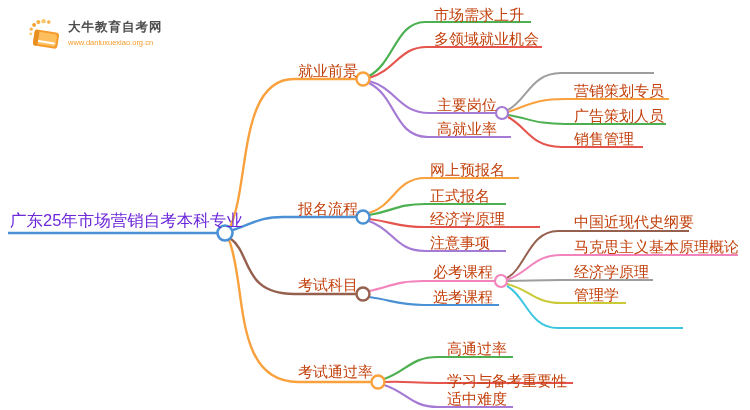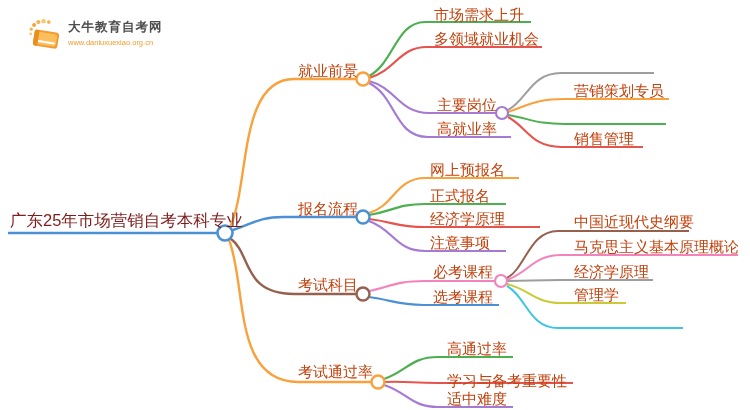--- a/index.html
+++ b/index.html
@@ -5,21 +5,21 @@
   html,body{margin:0;padding:0;background:#fff;}
   .stage{
     position:relative;width:738px;height:410px;background:#ffffff;overflow:hidden;
     font-family:"Liberation Sans","DejaVu Sans",sans-serif;
   }
   .edges{position:absolute;left:0;top:0;width:750px;height:410px;}
   .lbl{
     position:absolute;font-size:15px;line-height:1.1;color:#c2410c;
     white-space:nowrap;letter-spacing:0px;
   }
-  .root-lbl{font-size:16.5px;font-weight:500;color:#7f1d1d;}
+  .root-lbl{font-size:16.5px;font-weight:500;color:#6d28d9;}
   .logo{position:absolute;left:26px;top:14px;display:flex;align-items:center;}
   .logo-icon{width:38px;height:38px;}
   .logo-text{margin-left:4px;display:flex;flex-direction:column;justify-content:center;}
   .logo-name{font-size:12.5px;font-weight:bold;color:#4d4d4d;letter-spacing:1px;}
   .logo-url{font-size:7.5px;color:#f59b2c;margin-top:2px;}
 </style>
 </head>
 <body>
 
 <div class="stage">
@@ -88,20 +88,21 @@
     <circle cx="378" cy="382" r="6.5" fill="#ffffff" stroke-width="2.4" stroke="#f9a13d"></circle>
   </svg>
 
   <div class="lbl root-lbl" style="left:10px;top:211px;">广东25年市场营销自考本科专业</div>
 
   <div class="lbl" style="left:298px;top:63px;">就业前景</div>
   <div class="lbl" style="left:434px;top:7px;">市场需求上升</div>
   <div class="lbl" style="left:434px;top:31px;">多领域就业机会</div>
   <div class="lbl" style="left:437px;top:97px;">主要岗位</div>
   <div class="lbl" style="left:574px;top:83px;">营销策划专员</div>
+  <div class="lbl" style="left:574px;top:108px;">广告策划人员</div>
   <div class="lbl" style="left:574px;top:131px;">销售管理</div>
   <div class="lbl" style="left:437px;top:121px;">高就业率</div>
 
   <div class="lbl" style="left:298px;top:201px;">报名流程</div>
   <div class="lbl" style="left:430px;top:162px;">网上预报名</div>
   <div class="lbl" style="left:430px;top:188px;">正式报名</div>
   <div class="lbl" style="left:430px;top:211px;">经济学原理</div>
   <div class="lbl" style="left:430px;top:235px;">注意事项</div>
 
   <div class="lbl" style="left:298px;top:277px;">考试科目</div>

